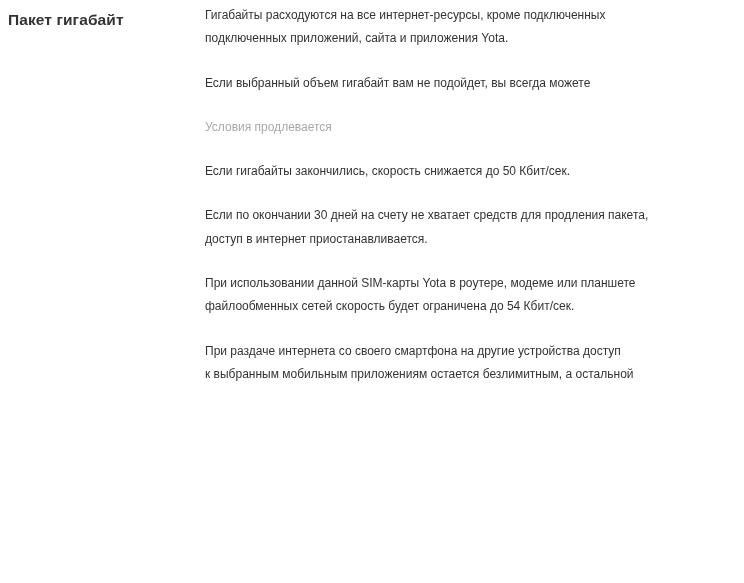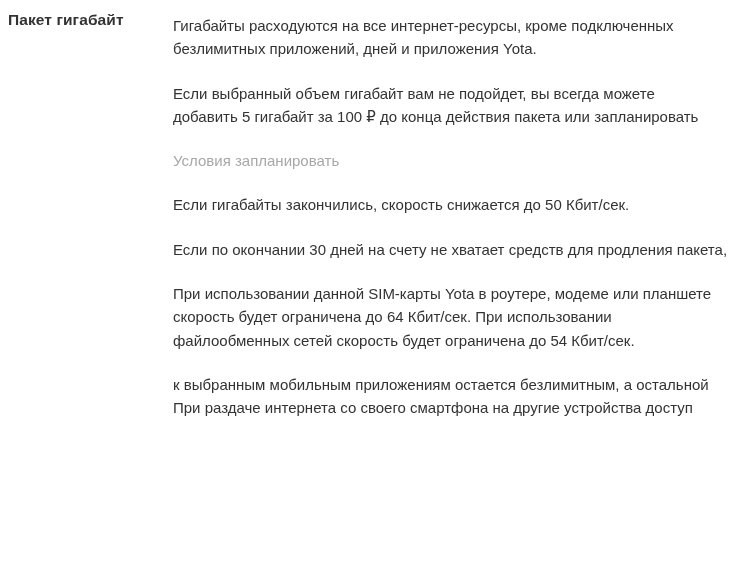--- a/index.html
+++ b/index.html
@@ -28,22 +28,23 @@
   }
   .section-title {
     font-size: 15.5px;
     font-weight: 700;
     line-height: 23.3px;
     letter-spacing: 0.1px;
     color: var(--text-color);
   }
   .content-col {
     flex: 1;
-    padding-top: 14px;
-    font-size: 15px;
+    padding-top: 4px;
+    font-size: 12px;
+    margin-left: 32px;
   }
   .para {
     margin: 0 0 21px 0;
   }
   .para:last-child { margin-bottom: 0; }
   .line {
     line-height: 23.3px;
     white-space: nowrap;
     color: var(--text-color);
   }
@@ -54,38 +55,37 @@
 </head>
 <body>
 
 <div class="section-row">
   <div class="label-col">
     <div class="section-title">Пакет гигабайт</div>
   </div>
   <div class="content-col" id="content-col">
       <div class="para">
         <div class="line">Гигабайты расходуются на все интернет-ресурсы, кроме подключенных</div>
-        <div class="line">безлимитных приложений, дней и приложения Yota.</div>
+        <div class="line">подключенных приложений, сайта и приложения Yota.</div>
       </div>
       <div class="para">
         <div class="line">Если выбранный объем гигабайт вам не подойдет, вы всегда можете</div>
-        <div class="line">добавить 5 гигабайт за 100 ₽ до конца действия пакета или запланировать</div>
       </div>
       <div class="para subheading">
-        <div class="line">Условия запланировать</div>
+        <div class="line">Условия продлевается</div>
       </div>
       <div class="para">
         <div class="line">Если гигабайты закончились, скорость снижается до 50 Кбит/сек.</div>
       </div>
       <div class="para">
         <div class="line">Если по окончании 30 дней на счету не хватает средств для продления пакета,</div>
+        <div class="line">доступ в интернет приостанавливается.</div>
       </div>
       <div class="para">
         <div class="line">При использовании данной SIM-карты Yota в роутере, модеме или планшете</div>
-        <div class="line">скорость будет ограничена до 64 Кбит/сек. При использовании</div>
         <div class="line">файлообменных сетей скорость будет ограничена до 54 Кбит/сек.</div>
       </div>
       <div class="para">
+        <div class="line">При раздаче интернета со своего смартфона на другие устройства доступ</div>
         <div class="line">к выбранным мобильным приложениям остается безлимитным, а остальной</div>
-        <div class="line">При раздаче интернета со своего смартфона на другие устройства доступ</div>
       </div>
     </div>
 </div>
 
 </body></html>

